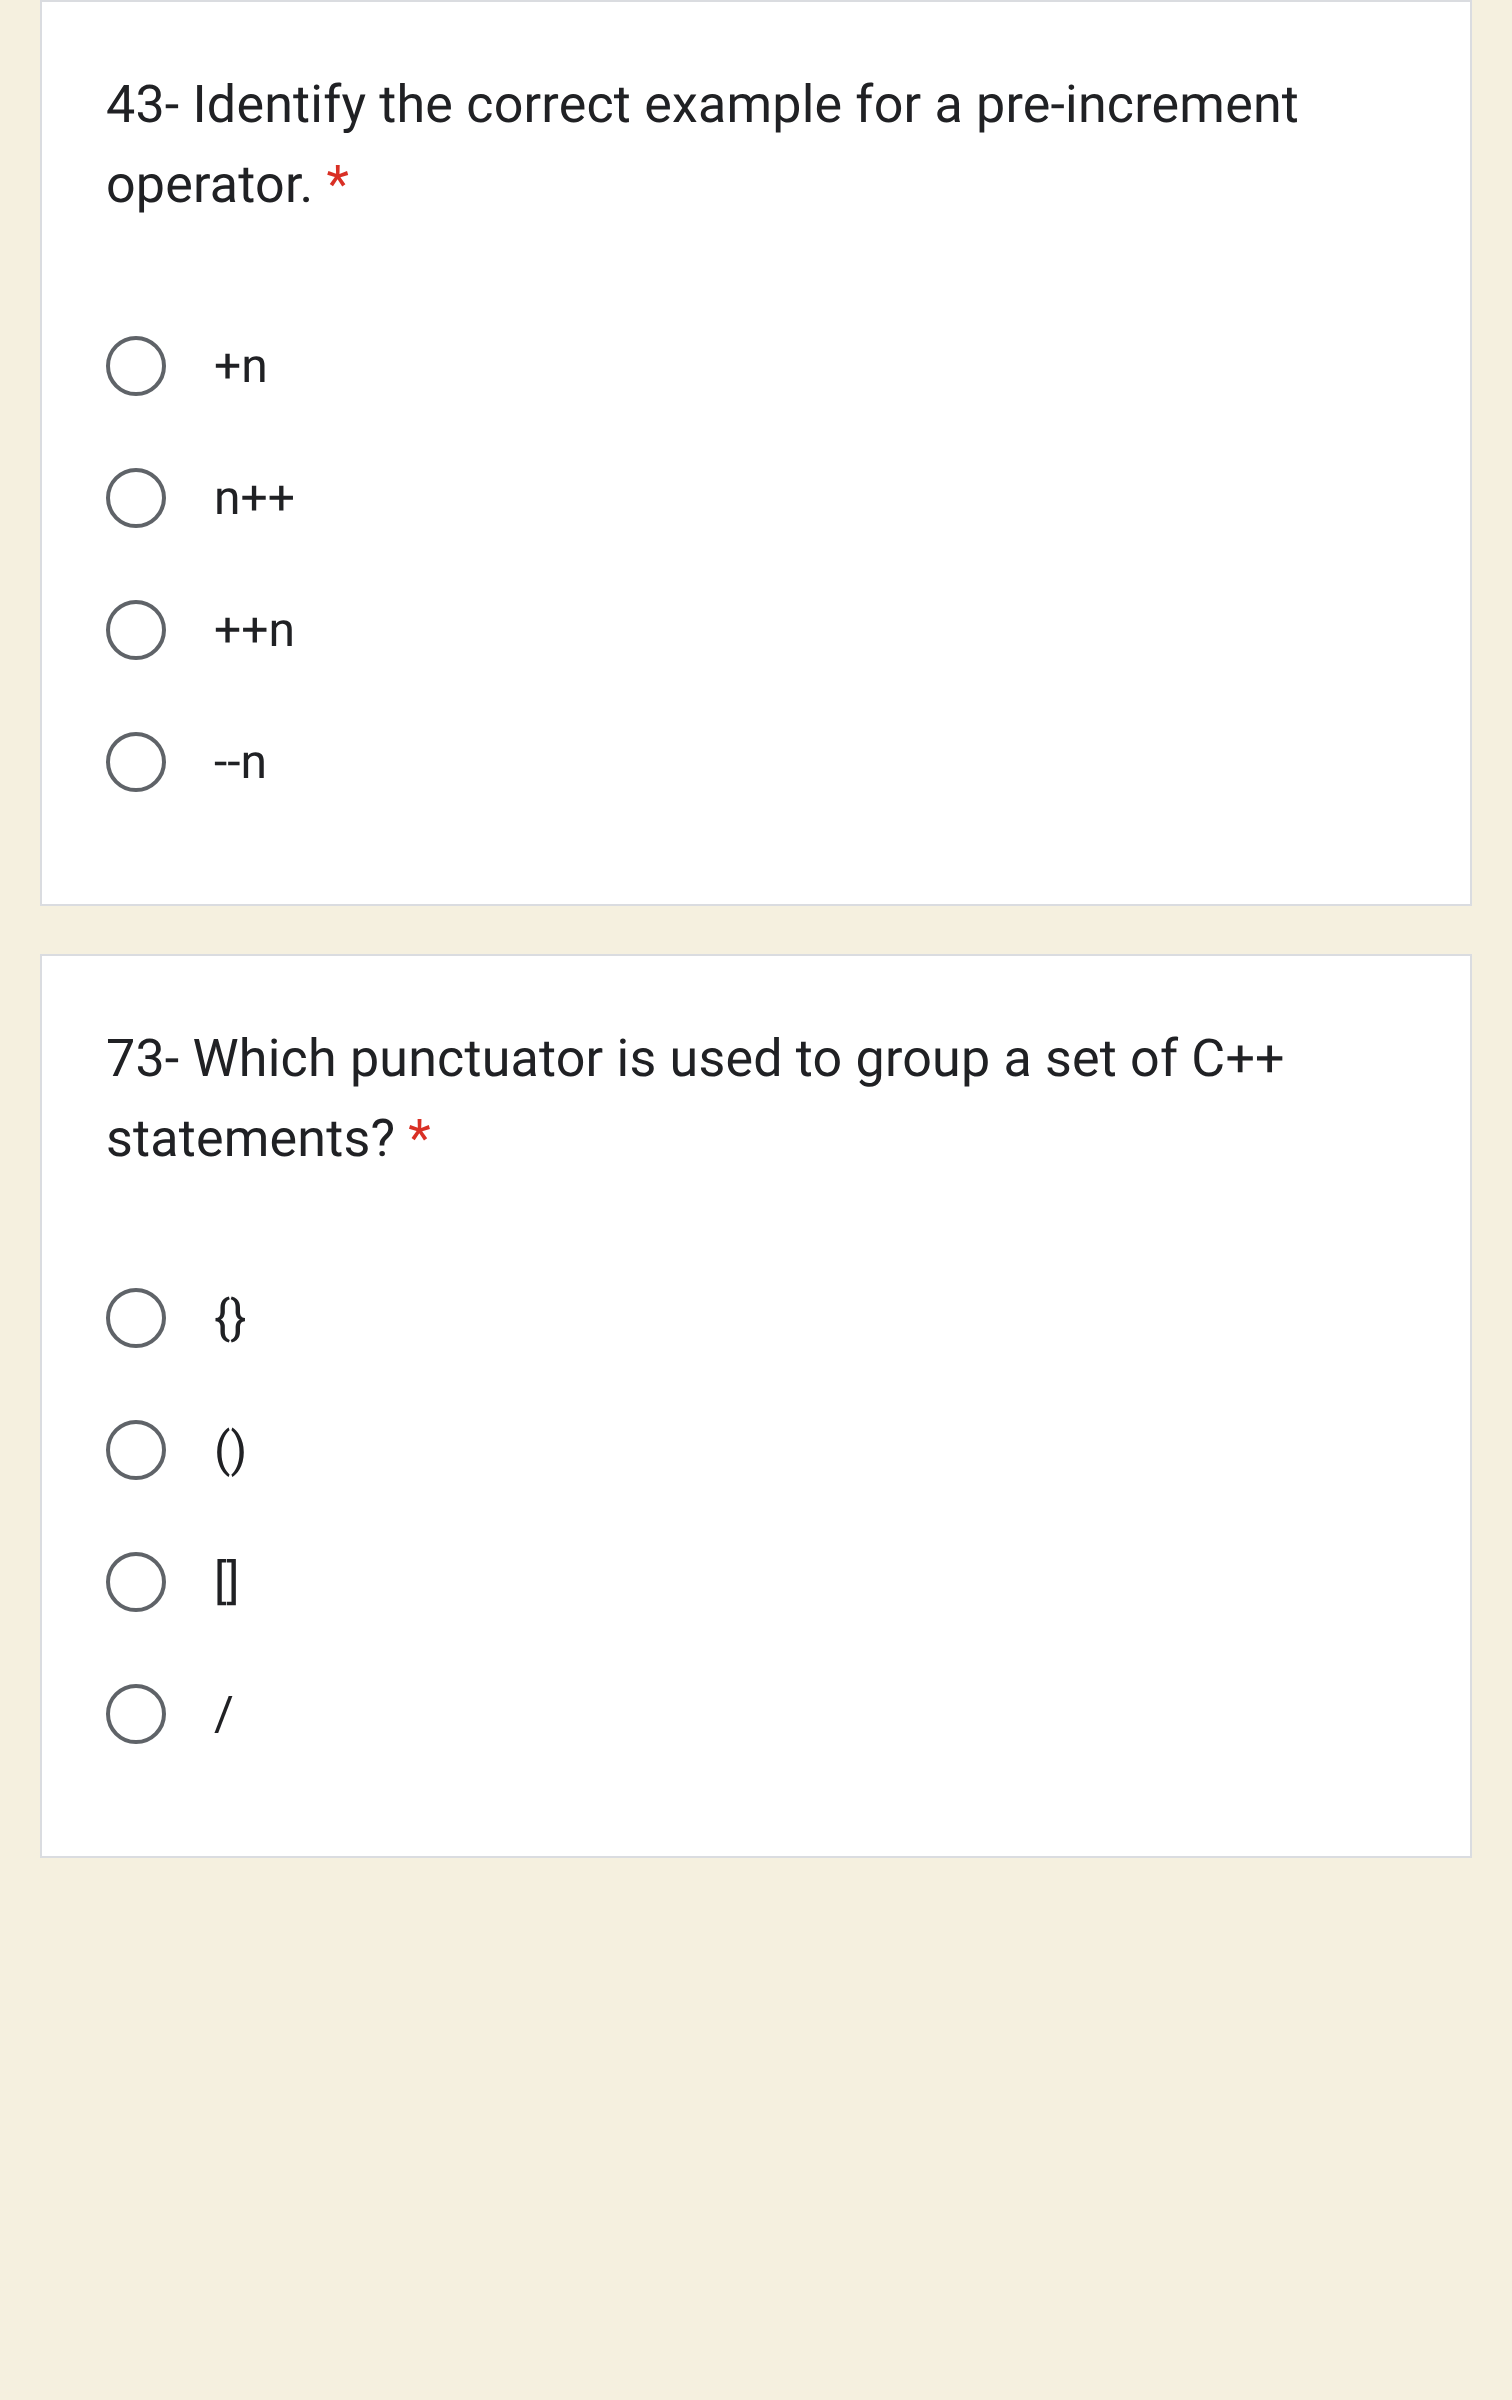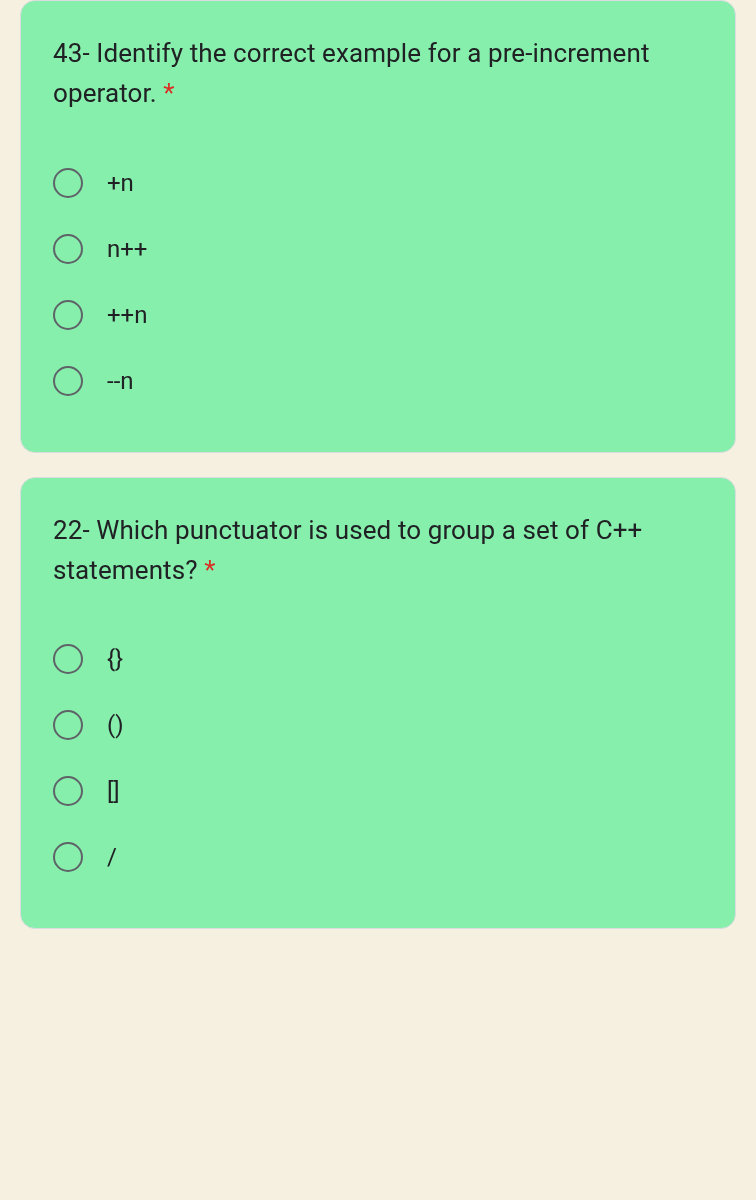--- a/index.html
+++ b/index.html
@@ -8,22 +8,22 @@
       box-sizing: border-box;
     }
     body {
       font-family: 'Google Sans', Roboto, Arial, sans-serif;
       background-color: #f5f0df;
       width: 756px;
       height: 1200px;
       padding: 0 20px;
     }
     .card {
-      background-color: #86efac;
-      border-radius: 15px;
+      background-color: #ffffff;
+      border-radius: 0;
       border: 1px solid #dadce0;
       padding: 32px 32px 38px 32px;
       margin-bottom: 24px;
     }
     .card:first-child {
       margin-top: 0;
     }
     .question-text {
       font-size: 26px;
       color: #202124;
@@ -82,21 +82,21 @@
     </div>
     <div class="option">
       <div class="radio-circle"></div>
       <span class="option-label">--n</span>
     </div>
   </div>
 </div>
 
 <div class="card">
   <div class="question-text">
-    <span>22- Which punctuator is used to group a set of C++ statements? </span><span class="required-star">*</span>
+    <span>73- Which punctuator is used to group a set of C++ statements? </span><span class="required-star">*</span>
   </div>
   <div class="options">
     <div class="option">
       <div class="radio-circle"></div>
       <span class="option-label">{}</span>
     </div>
     <div class="option">
       <div class="radio-circle"></div>
       <span class="option-label">()</span>
     </div>

